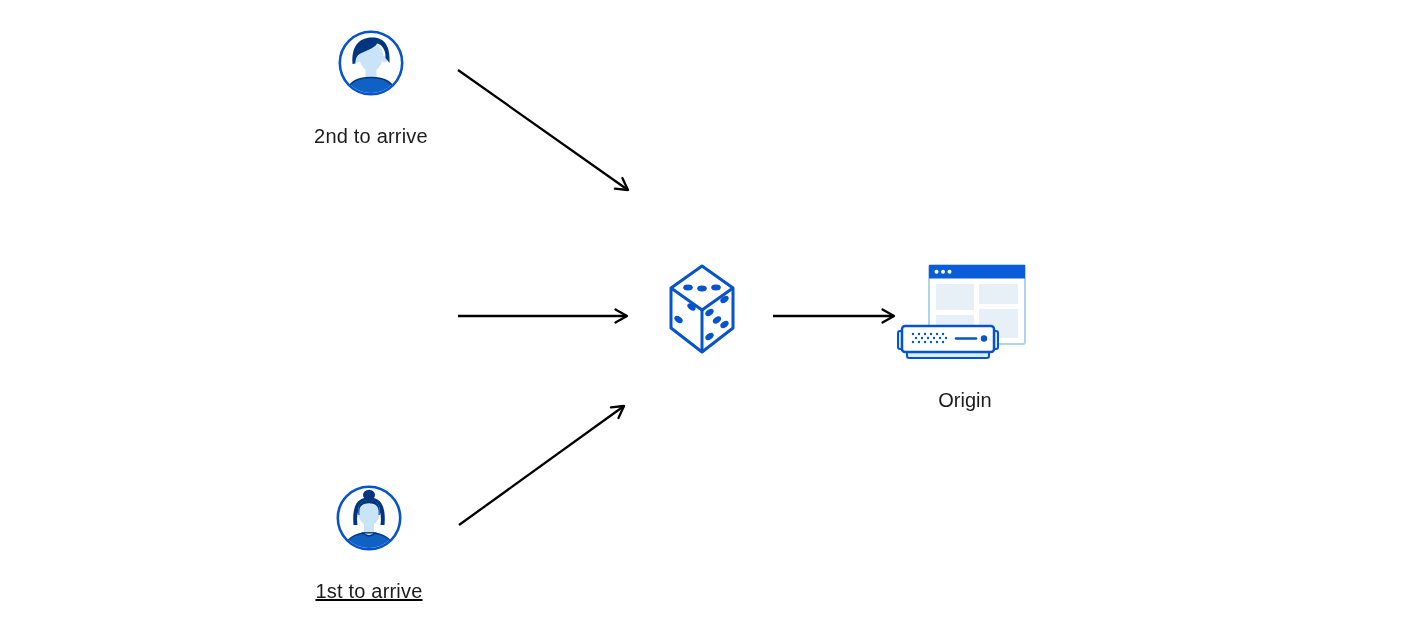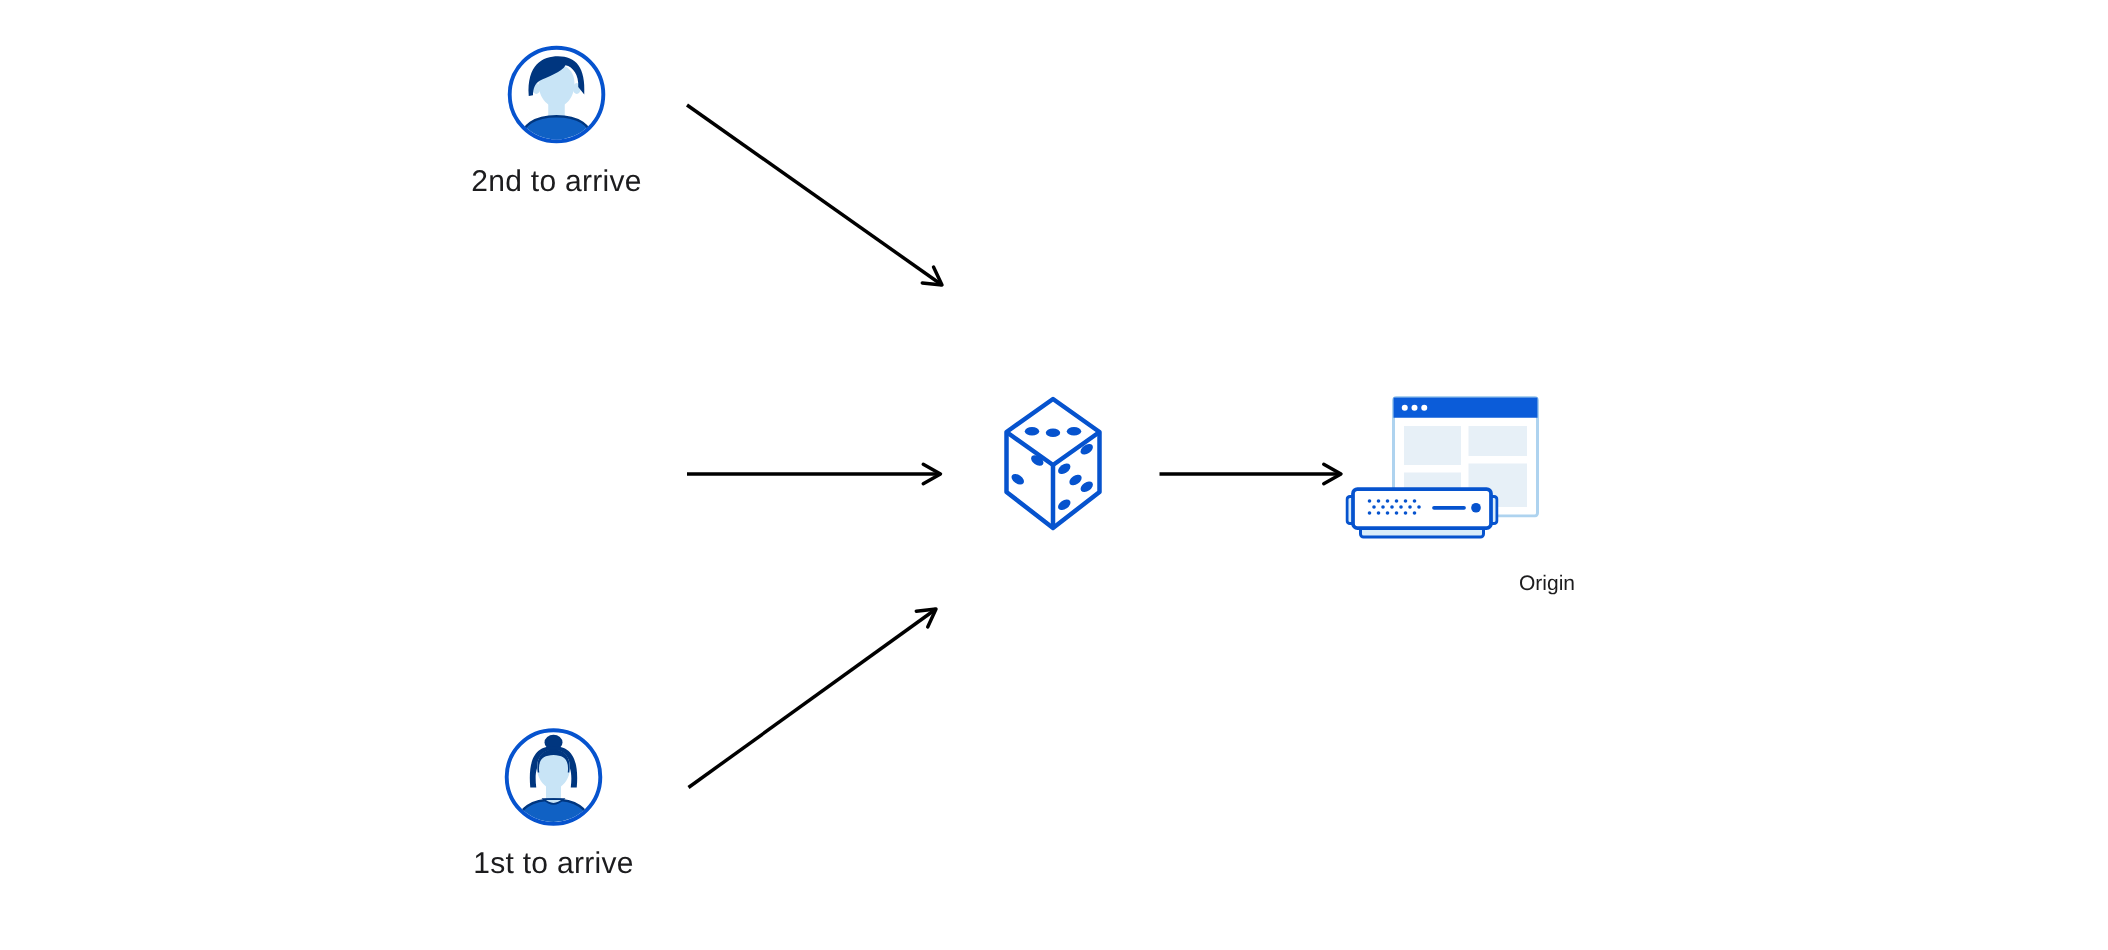--- a/index.html
+++ b/index.html
@@ -18,35 +18,35 @@
   .canvas{
     position:relative;
     width:1405px;height:633px;
     background:#ffffff;
     font-family:"Liberation Sans", sans-serif;
     overflow:hidden;
   }
   .arrows-layer{position:absolute;left:0;top:0;width:1405px;height:633px;}
   .node{position:absolute;display:flex;flex-direction:column;align-items:center;}
   .node-label{
-    margin-top:13px;
+    margin-top:28px;
     font-size:20px;line-height:24px;
     color:var(--text-color);
     text-align:center;white-space:nowrap;
     letter-spacing:0.2px;
   }
   .visitor-node{width:170px;}
   .dice-node{position:absolute;left:665px;top:262px;}
   .origin-node{position:absolute;left:880px;top:263px;width:170px;height:150px;}
   .origin-browser{position:absolute;left:48px;top:1px;}
   .origin-server{position:absolute;left:17px;top:60px;}
   .origin-label{
-    position:absolute;left:0;top:112px;width:100%;
-    font-size:14px;line-height:26px;color:var(--text-color);
-    text-align:right;
+    position:absolute;left:0;top:124px;width:100%;
+    font-size:20px;line-height:26px;color:var(--text-color);
+    text-align:center;
   }
 </style>
 </head>
 <body>
 
 <div class="canvas">
 
   <svg class="arrows-layer" viewBox="0 0 1405 633">
     <defs>
       <marker id="chev" markerUnits="userSpaceOnUse" markerWidth="22" markerHeight="22" viewBox="0 0 22 22" refX="16" refY="11" orient="auto">
@@ -73,21 +73,21 @@
         <ellipse cx="19.5" cy="29" rx="2.6" ry="3.6" fill="var(--face-light-blue)"></ellipse>
         <ellipse cx="46.5" cy="29" rx="2.6" ry="3.6" fill="var(--face-light-blue)"></ellipse>
         <path d="M21,26 C21,16.5 27,13 33,13 C39,13 45,16.5 45,26 C45,34 39.5,41.5 33,41.5 C26.5,41.5 21,34 21,26 Z" fill="var(--face-light-blue)"></path>
         <path d="M14.5,34 C13,13 24,7.5 34,7.5 C46,7.5 52.5,15 51.5,33 L47.5,28 C48,20 44,14.5 39,13.5 C37,18 26,21.5 21.5,24 C18.5,26 17.5,29 17.3,33.5 Z" fill="var(--dark-navy)"></path>
       </g>
     </svg>
     <div class="node-label">2nd to arrive</div>
   </div>
 
 
-  <div class="node visitor-node" style="left:284px;top:485px;">
+  <div class="node visitor-node" style="left:284px;top:485px;text-decoration:underline;">
     <svg width="66" height="66" viewBox="0 0 66 66">
       <defs>
           <clipPath id="clipC">
             <circle cx="33" cy="33" r="30"></circle>
           </clipPath>
         </defs>
       <circle cx="33" cy="33" r="31.2" fill="#ffffff" stroke="var(--primary-blue)" stroke-width="2.6"></circle>
       <g clip-path="url(#clipC)">
         <ellipse cx="33" cy="10" rx="6" ry="5.2" fill="var(--dark-navy)"></ellipse>
         <rect x="28" y="38" width="10" height="12" fill="var(--face-light-blue)"></rect>

